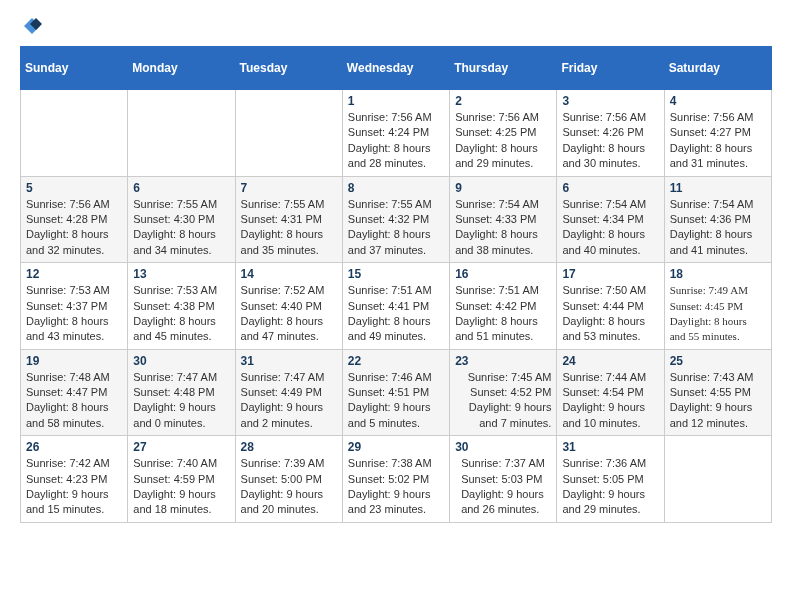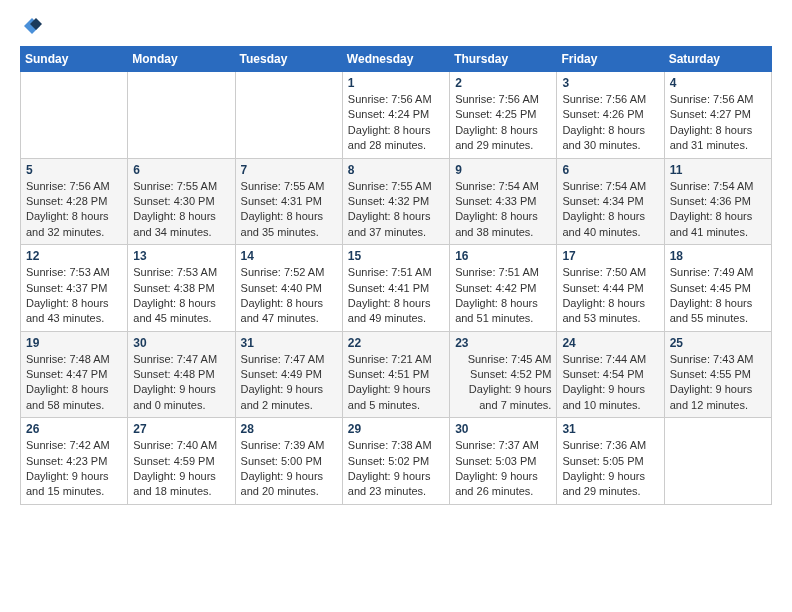--- a/index.html
+++ b/index.html
@@ -61,21 +61,21 @@
     .calendar {
       width: 100%;
       border-collapse: collapse;
       border: 1px solid #ccc;
     }
     .calendar th {
       background: #2a6bbf;
       color: #fff;
       font-size: 12px;
       font-weight: bold;
-      padding: 5px 4px;
+      padding: 14px 4px;
       text-align: left;
       border: 1px solid #2a6bbf;
     }
     .calendar td {
       border: 1px solid #ccc;
       vertical-align: top;
       padding: 4px 5px;
       font-size: 9.5px;
       color: #333;
       width: 107px;
@@ -257,21 +257,21 @@
           </td>
           <td>
             <span class="day-num">17</span>
             <div class="day-info" style="white-space: pre-line;">Sunrise: 7:50 AM
 Sunset: 4:44 PM
 Daylight: 8 hours
 and 53 minutes.</div>
           </td>
           <td>
             <span class="day-num">18</span>
-            <div class="day-info" style="white-space: pre-line;">Sunrise: 7:49 AM
+            <div class="day-info" style="white-space: pre-line; font-family: Liberation Serif, serif;">Sunrise: 7:49 AM
 Sunset: 4:45 PM
 Daylight: 8 hours
 and 55 minutes.</div>
           </td>
         </tr>
         <tr>
           <td>
             <span class="day-num">19</span>
             <div class="day-info" style="white-space: pre-line;">Sunrise: 7:48 AM
 Sunset: 4:47 PM
@@ -287,21 +287,21 @@
           </td>
           <td>
             <span class="day-num">31</span>
             <div class="day-info" style="white-space: pre-line;">Sunrise: 7:47 AM
 Sunset: 4:49 PM
 Daylight: 9 hours
 and 2 minutes.</div>
           </td>
           <td>
             <span class="day-num">22</span>
-            <div class="day-info" style="white-space: pre-line;">Sunrise: 7:21 AM
+            <div class="day-info" style="white-space: pre-line;">Sunrise: 7:46 AM
 Sunset: 4:51 PM
 Daylight: 9 hours
 and 5 minutes.</div>
           </td>
           <td>
             <span class="day-num">23</span>
             <div class="day-info" style="white-space: pre-line; text-align: right;">Sunrise: 7:45 AM
 Sunset: 4:52 PM
 Daylight: 9 hours
 and 7 minutes.</div>
@@ -345,21 +345,21 @@
           </td>
           <td>
             <span class="day-num">29</span>
             <div class="day-info" style="white-space: pre-line;">Sunrise: 7:38 AM
 Sunset: 5:02 PM
 Daylight: 9 hours
 and 23 minutes.</div>
           </td>
           <td>
             <span class="day-num">30</span>
-            <div class="day-info" style="white-space: pre-line;">Sunrise: 7:37 AM
+            <div class="day-info" style="white-space: pre-line; margin-left: 6px;">Sunrise: 7:37 AM
 Sunset: 5:03 PM
 Daylight: 9 hours
 and 26 minutes.</div>
           </td>
           <td>
             <span class="day-num">31</span>
             <div class="day-info" style="white-space: pre-line;">Sunrise: 7:36 AM
 Sunset: 5:05 PM
 Daylight: 9 hours
 and 29 minutes.</div>

